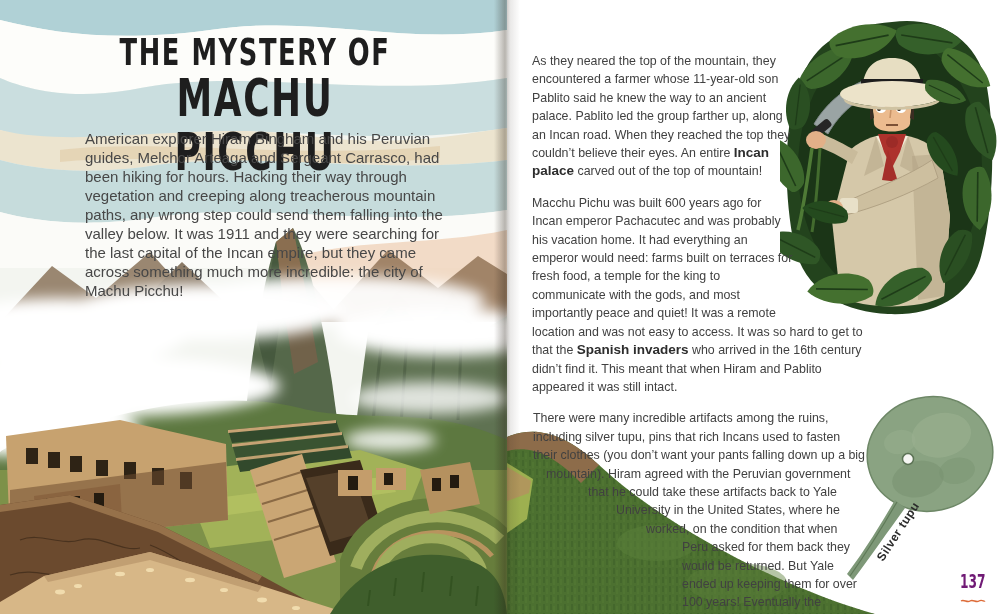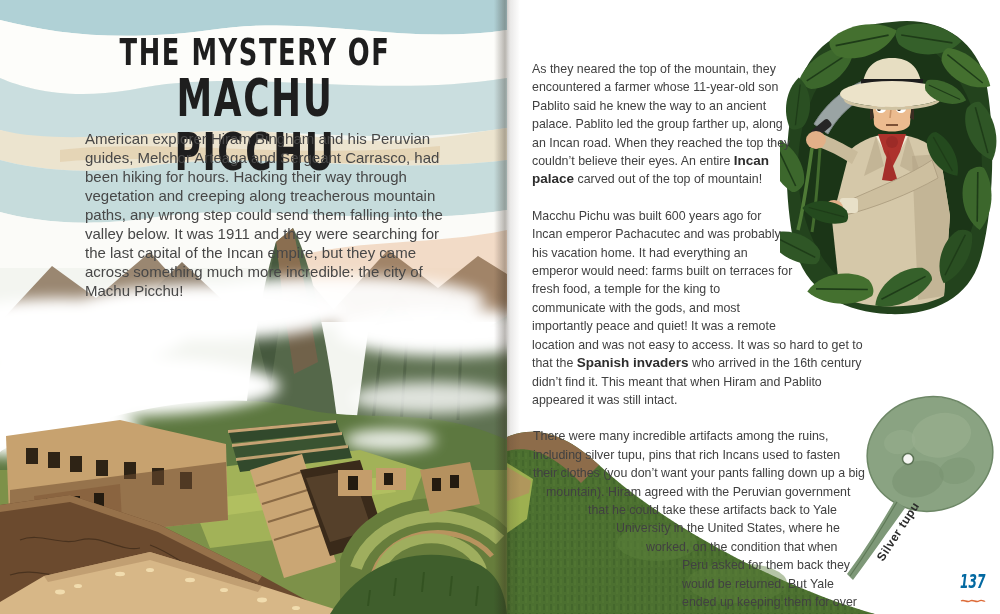--- a/index.html
+++ b/index.html
@@ -18,27 +18,27 @@
   
   .gutter{position:absolute;left:494px;top:0;width:26px;height:614px;z-index:6;
           background:linear-gradient(90deg,rgba(40,30,20,0) 0%,rgba(40,30,20,0.32) 42%,rgba(40,30,20,0.10) 62%,rgba(255,255,255,0) 100%);}
   
   .page-right{position:absolute;left:507px;top:0;width:493px;height:614px;background:#fff;}
   .slope-art{position:absolute;left:0;top:423px;z-index:1;}
   .explorer-art{position:absolute;left:273px;top:16px;z-index:2;}
   .tupu-art{position:absolute;left:330px;top:384px;z-index:2;}
   .rp-text{position:absolute;left:25px;top:42px;width:334px;z-index:3;
            font-size:12.4px;line-height:18.4px;color:#414141;}
-  .rp-text p{margin:18px 0 13px 0;}
+  .rp-text p{margin:10px 0 13px 0;}
   .blob-spacer{float:right;clear:right;width:72px;height:280px;}
   .stair{float:left;clear:left;}
   .b{font-weight:bold;font-size:13.5px;color:#2d2d2d;}
   .i{}
   
-  .pagenum-wrap{position:absolute;left:448px;top:570px;z-index:4;text-align:center;color:#0369a1;font-style:italic;}
+  .pagenum-wrap{position:absolute;left:448px;top:570px;z-index:4;text-align:center;color:#701a75;}
   .pagenum{font-family:"DejaVu Sans",sans-serif;font-weight:800;font-size:17px;
            transform:scale(0.72,1.1);transform-origin:center top;}
 </style>
 </head>
 <body>
 
 <div class="spread">
 
   <div class="page-left">
     <svg class="mp-art" width="507" height="614" viewBox="0 0 507 614">

